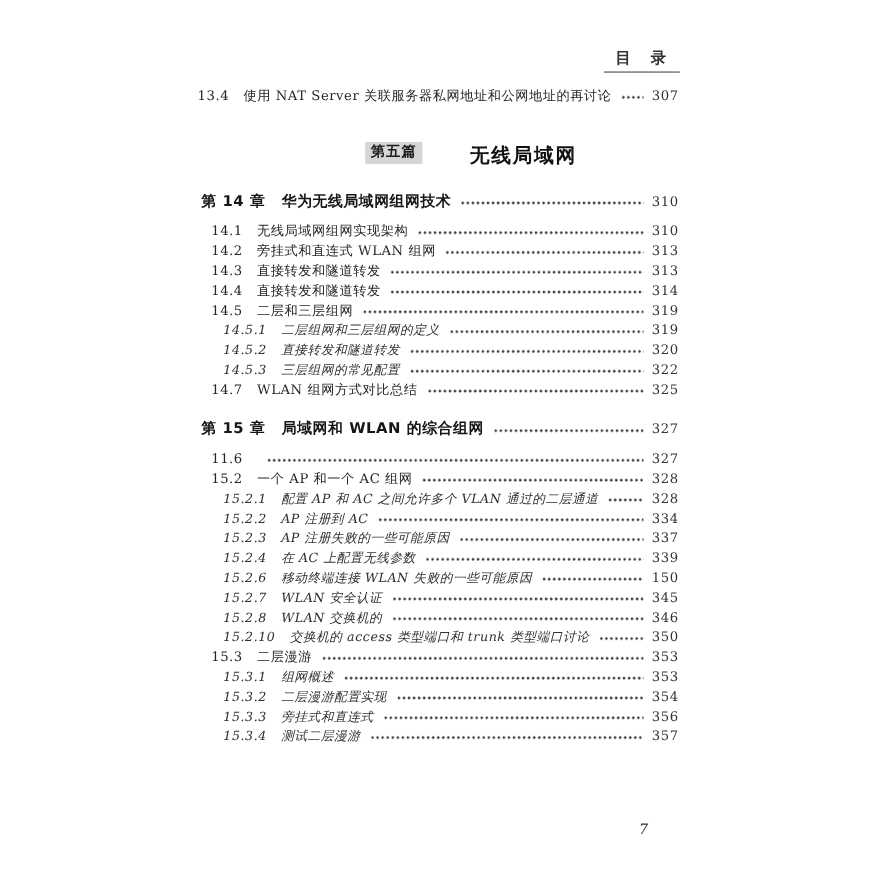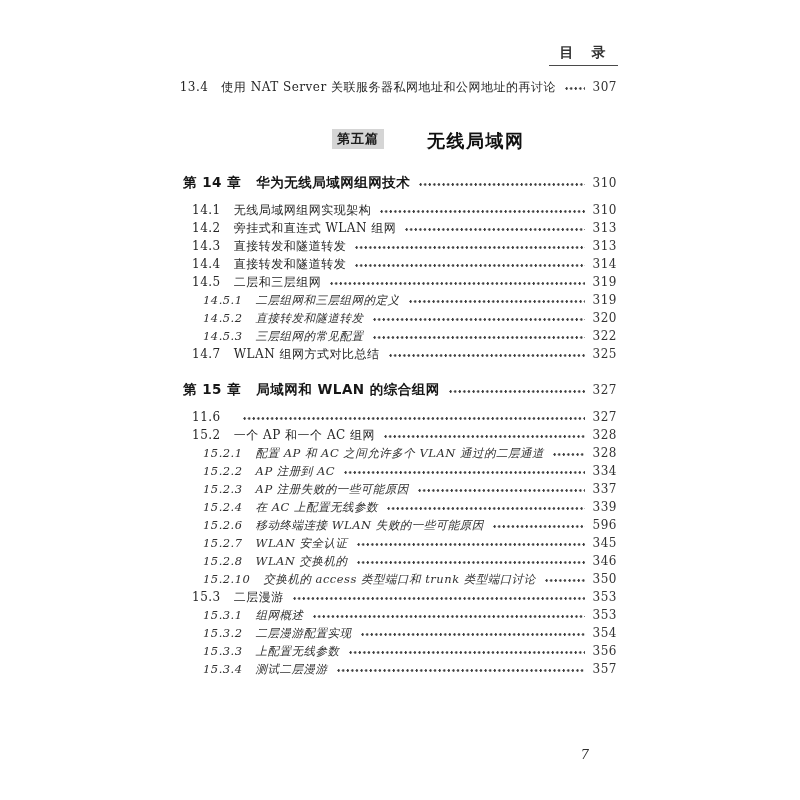--- a/index.html
+++ b/index.html
@@ -264,21 +264,21 @@
           <div class="row lvl3">
     <span class="num">15.2.4</span>
     <span class="title">在 AC 上配置无线参数</span>
     <span class="dots"></span>
     <span class="pg">339</span>
   </div>
           <div class="row lvl3">
     <span class="num">15.2.6</span>
     <span class="title">移动终端连接 WLAN 失败的一些可能原因</span>
     <span class="dots"></span>
-    <span class="pg">596</span>
+    <span class="pg">150</span>
   </div>
           <div class="row lvl3">
     <span class="num">15.2.7</span>
     <span class="title">WLAN 安全认证</span>
     <span class="dots"></span>
     <span class="pg">345</span>
   </div>
           <div class="row lvl3">
     <span class="num">15.2.8</span>
     <span class="title">WLAN 交换机的</span>
@@ -304,21 +304,21 @@
     <span class="pg">353</span>
   </div>
           <div class="row lvl3">
     <span class="num">15.3.2</span>
     <span class="title">二层漫游配置实现</span>
     <span class="dots"></span>
     <span class="pg">354</span>
   </div>
           <div class="row lvl3">
     <span class="num">15.3.3</span>
-    <span class="title">上配置无线参数</span>
+    <span class="title">旁挂式和直连式</span>
     <span class="dots"></span>
     <span class="pg">356</span>
   </div>
           <div class="row lvl3">
     <span class="num">15.3.4</span>
     <span class="title">测试二层漫游</span>
     <span class="dots"></span>
     <span class="pg">357</span>
   </div>
         </section>

